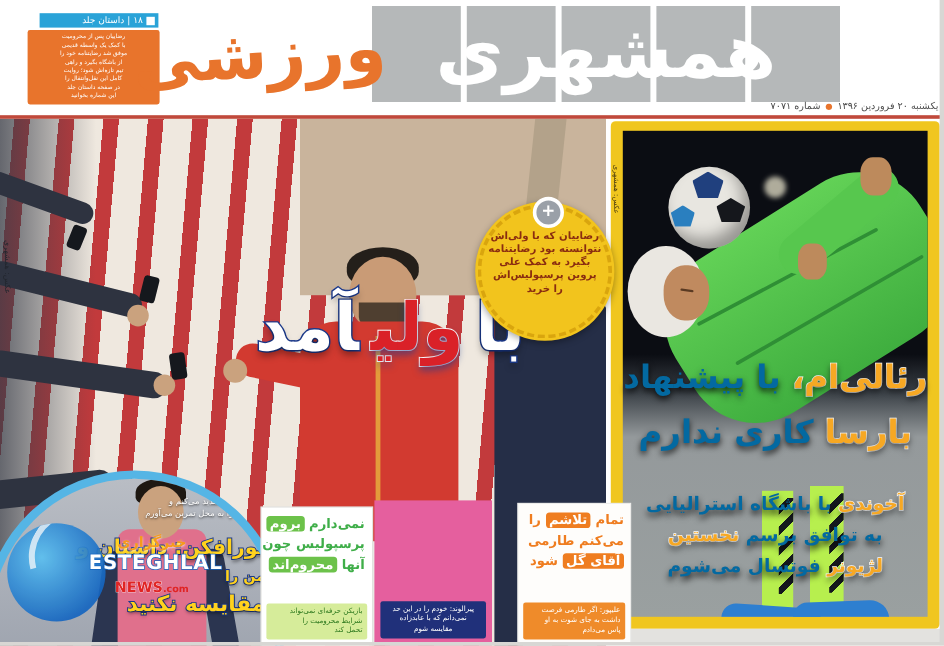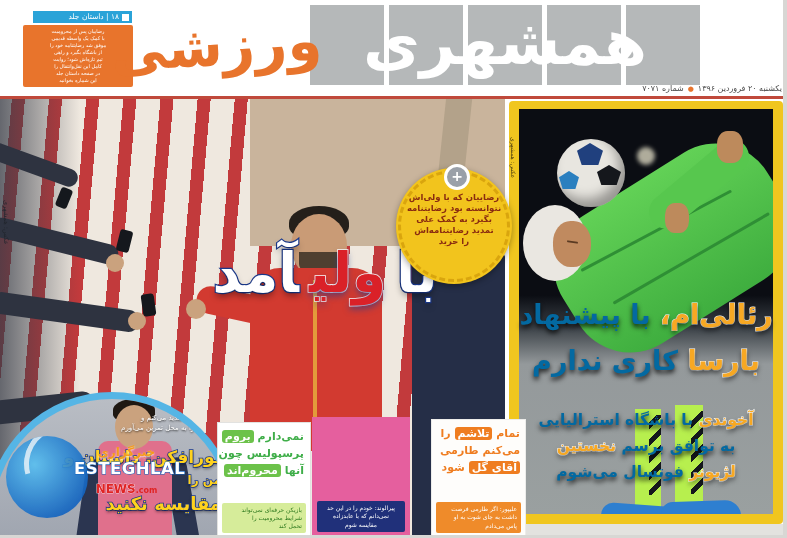--- a/index.html
+++ b/index.html
@@ -249,21 +249,21 @@
     </div>
   </div>
 
   <div class="strap"></div>
   <div class="badge">
     <div class="badge-plus">+</div>
     <div class="badge-text">
       <div>رضاییان که با ولی‌اش</div>
       <div>نتوانسته بود رضایتنامه</div>
       <div>بگیرد به کمک علی</div>
-      <div>تمدید رضایتنامه‌اش</div>
+      <div>پروین پرسپولیس‌اش</div>
       <div>را خرید</div>
     </div>
   </div>
 
   <div class="right-col">
     <div class="frame">
       <div class="rphoto">
         <div class="ldot" style="right:26px;top:78px;width:42px;height:42px;"></div>
         <div class="ldot" style="right:118px;top:38px;width:18px;height:18px;"></div>
         <div class="ldot" style="left:24px;top:120px;width:14px;height:14px;"></div>

